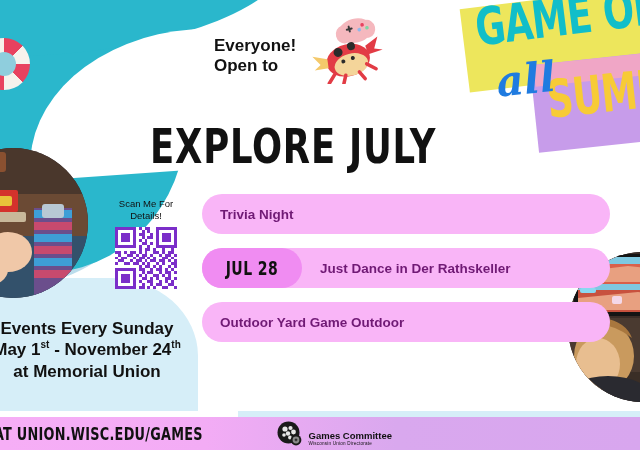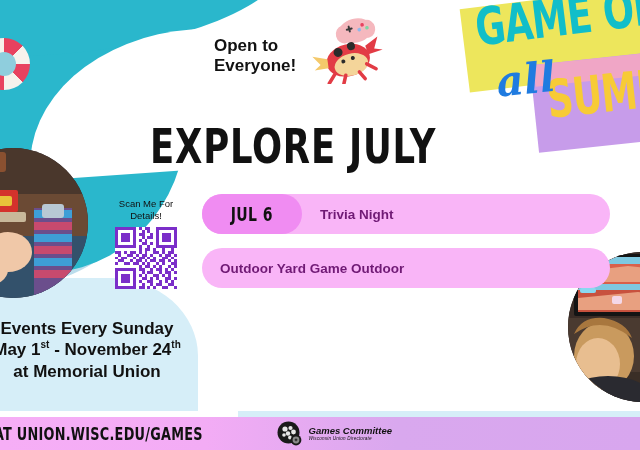--- a/index.html
+++ b/index.html
@@ -246,21 +246,21 @@
     margin-left: -6px;
     font-family: "Liberation Sans Narrow", "DejaVu Sans Condensed", "Liberation Sans", sans-serif;
     font-weight: bold;
     font-size: 17px;
     color: #111;
     letter-spacing: .3px;
     transform: scaleX(.84);
     transform-origin: left center;
     white-space: nowrap;
   }
-  .logo-wrap { display: flex; align-items: center; margin-left: 34px; font-style: italic; }
+  .logo-wrap { display: flex; align-items: flex-end; margin-left: 34px; }
   .logo-mark { width: 26px; height: 26px; flex: 0 0 auto; }
   .logo-text { margin-left: 6px; line-height: 1.1; }
   .logo-title { font-size: 9.5px; font-weight: bold; color: #111; }
   .logo-sub { font-size: 4.6px; color: #111; letter-spacing: .2px; }
 
   .bar-white {
     position: absolute; left: 0; bottom: 33px;
     width: 238px; height: 6px; background: #ffffff;
   }
   .bar-blue {
@@ -287,22 +287,22 @@
   <div class="promo">
     <div class="promo-yellow"></div>
     <div class="promo-pinkbox"></div>
     <div class="promo-pinkbox-top"></div>
     <div class="promo-gameon">GAME ON</div>
     <div class="promo-summer">SUMMER</div>
     <div class="promo-all">all</div>
   </div>
 
   <div class="open-to">
+    <div>Everyone!</div>
     <div>Open to</div>
-    <div>Everyone!</div>
   </div>
 
   <svg class="crab" viewBox="0 0 80 66">
     <g transform="rotate(-14 40 33)">
       <ellipse cx="52" cy="15" rx="17" ry="12" fill="#F5B8BE"></ellipse>
       <ellipse cx="40" cy="16" rx="8" ry="9" fill="#F5B8BE"></ellipse>
       <ellipse cx="64" cy="16" rx="8" ry="9" fill="#F5B8BE"></ellipse>
       <rect x="43" y="11" width="7" height="2" rx="1" fill="#3A3A3A"></rect>
       <rect x="45.5" y="8.5" width="2" height="7" rx="1" fill="#3A3A3A"></rect>
       <circle cx="60" cy="11" r="1.8" fill="#E8425F"></circle>
@@ -503,24 +503,27 @@
   </div>
 
   <div class="info-text">
     <div>Events Every Sunday</div>
     <div><span>May 1</span><sup>st</sup><span> - November 24</span><sup>th</sup></div>
     <div>at Memorial Union</div>
   </div>
 
   <div class="rows">
     <div class="row">
+      <div class="row-title">Trivia Night</div>
+    </div>
+    <div class="row">
       <div class="row-date">
-          <span>JUL 6</span>
+          <span>JUL 28</span>
         </div>
-      <div class="row-title">Trivia Night</div>
+      <div class="row-title">Just Dance in Der Rathskeller</div>
     </div>
     <div class="row">
       <div class="row-title">Outdoor Yard Game Outdoor</div>
     </div>
   </div>
 
   <div class="bar-white"></div>
   <div class="bar-blue"></div>
   <div class="bottom-bar">
     <div class="bottom-url">AT UNION.WISC.EDU/GAMES</div>

